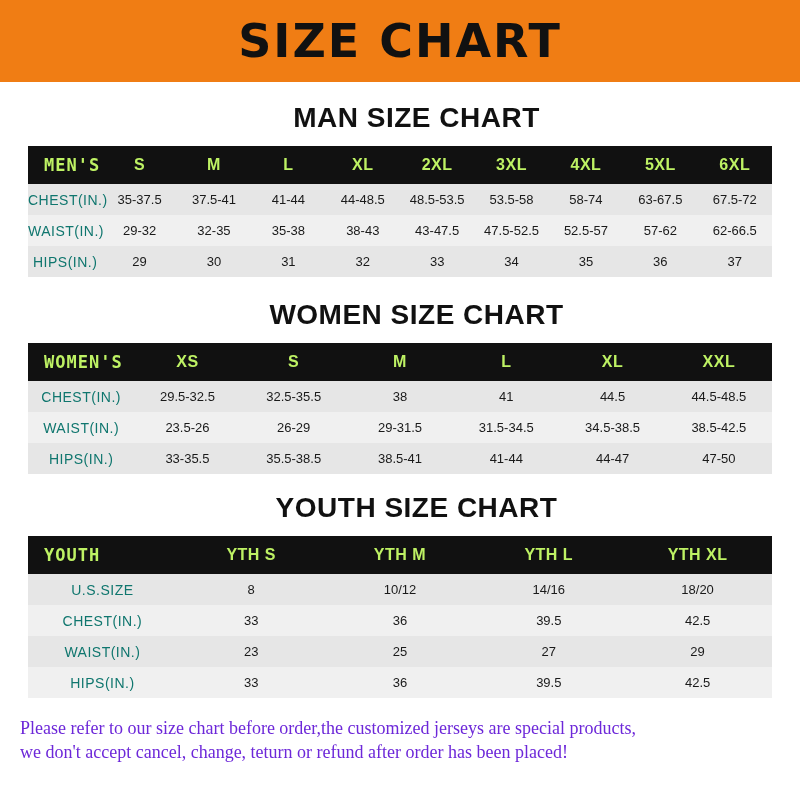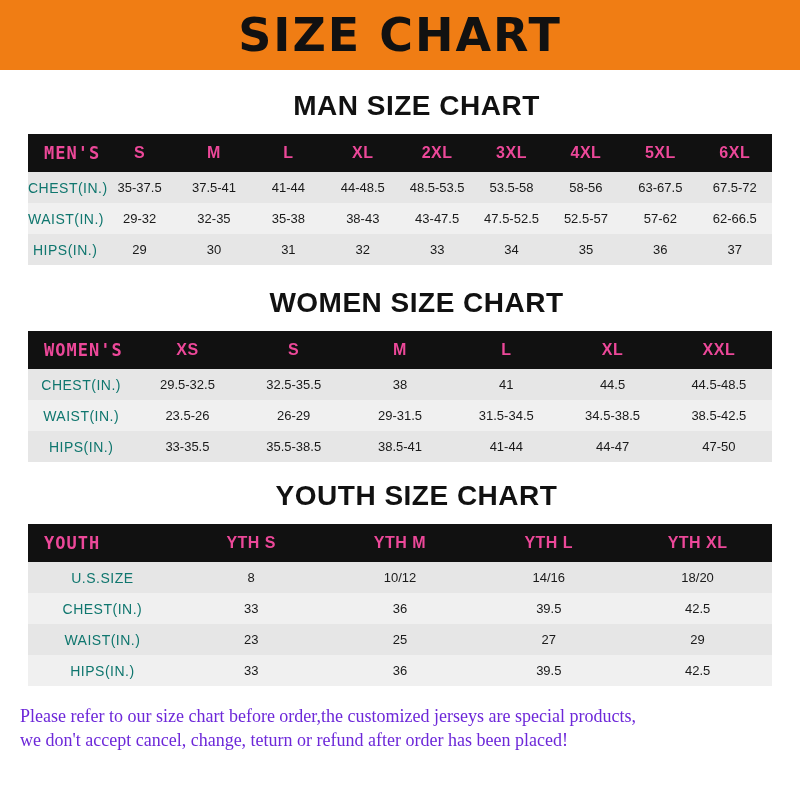--- a/index.html
+++ b/index.html
@@ -15,21 +15,21 @@
   }
   .page {
     position: relative;
     width: 800px;
     height: 800px;
     background: #ffffff;
     box-sizing: border-box;
   }
   
   .banner {
-    height: 70px;
+    height: 82px;
     background: #F07D14;
     display: flex;
     align-items: center;
     justify-content: center;
   }
   .banner-title {
     font-family: "DejaVu Sans", sans-serif;
     font-weight: bold;
     font-size: 46px;
     letter-spacing: 2px;
@@ -67,21 +67,21 @@
     height: 31px;
     font-size: 13px;
     color: #1a1a1a;
     font-family: "Liberation Sans", sans-serif;
     vertical-align: middle;
   }
   table.chart thead tr {
     background: #111111;
   }
   table.chart thead th {
-    color: #ec4899;
+    color: #bef264;
     font-weight: bold;
     font-size: 16px;
     height: 38px;
     letter-spacing: 0.5px;
   }
   table.chart thead th.rowlabel {
     text-align: left;
     padding-left: 16px;
     font-family: "DejaVu Sans Mono", monospace;
     font-size: 17px;
@@ -134,21 +134,21 @@
       </thead>
       <tbody>
         <tr class="light">
           <td class="rowlabel">CHEST(IN.)</td>
           <td>35-37.5</td>
           <td>37.5-41</td>
           <td>41-44</td>
           <td>44-48.5</td>
           <td>48.5-53.5</td>
           <td>53.5-58</td>
-          <td>58-56</td>
+          <td>58-74</td>
           <td>63-67.5</td>
           <td>67.5-72</td>
         </tr>
         <tr class="lighter">
           <td class="rowlabel">WAIST(IN.)</td>
           <td>29-32</td>
           <td>32-35</td>
           <td>35-38</td>
           <td>38-43</td>
           <td>43-47.5</td>

